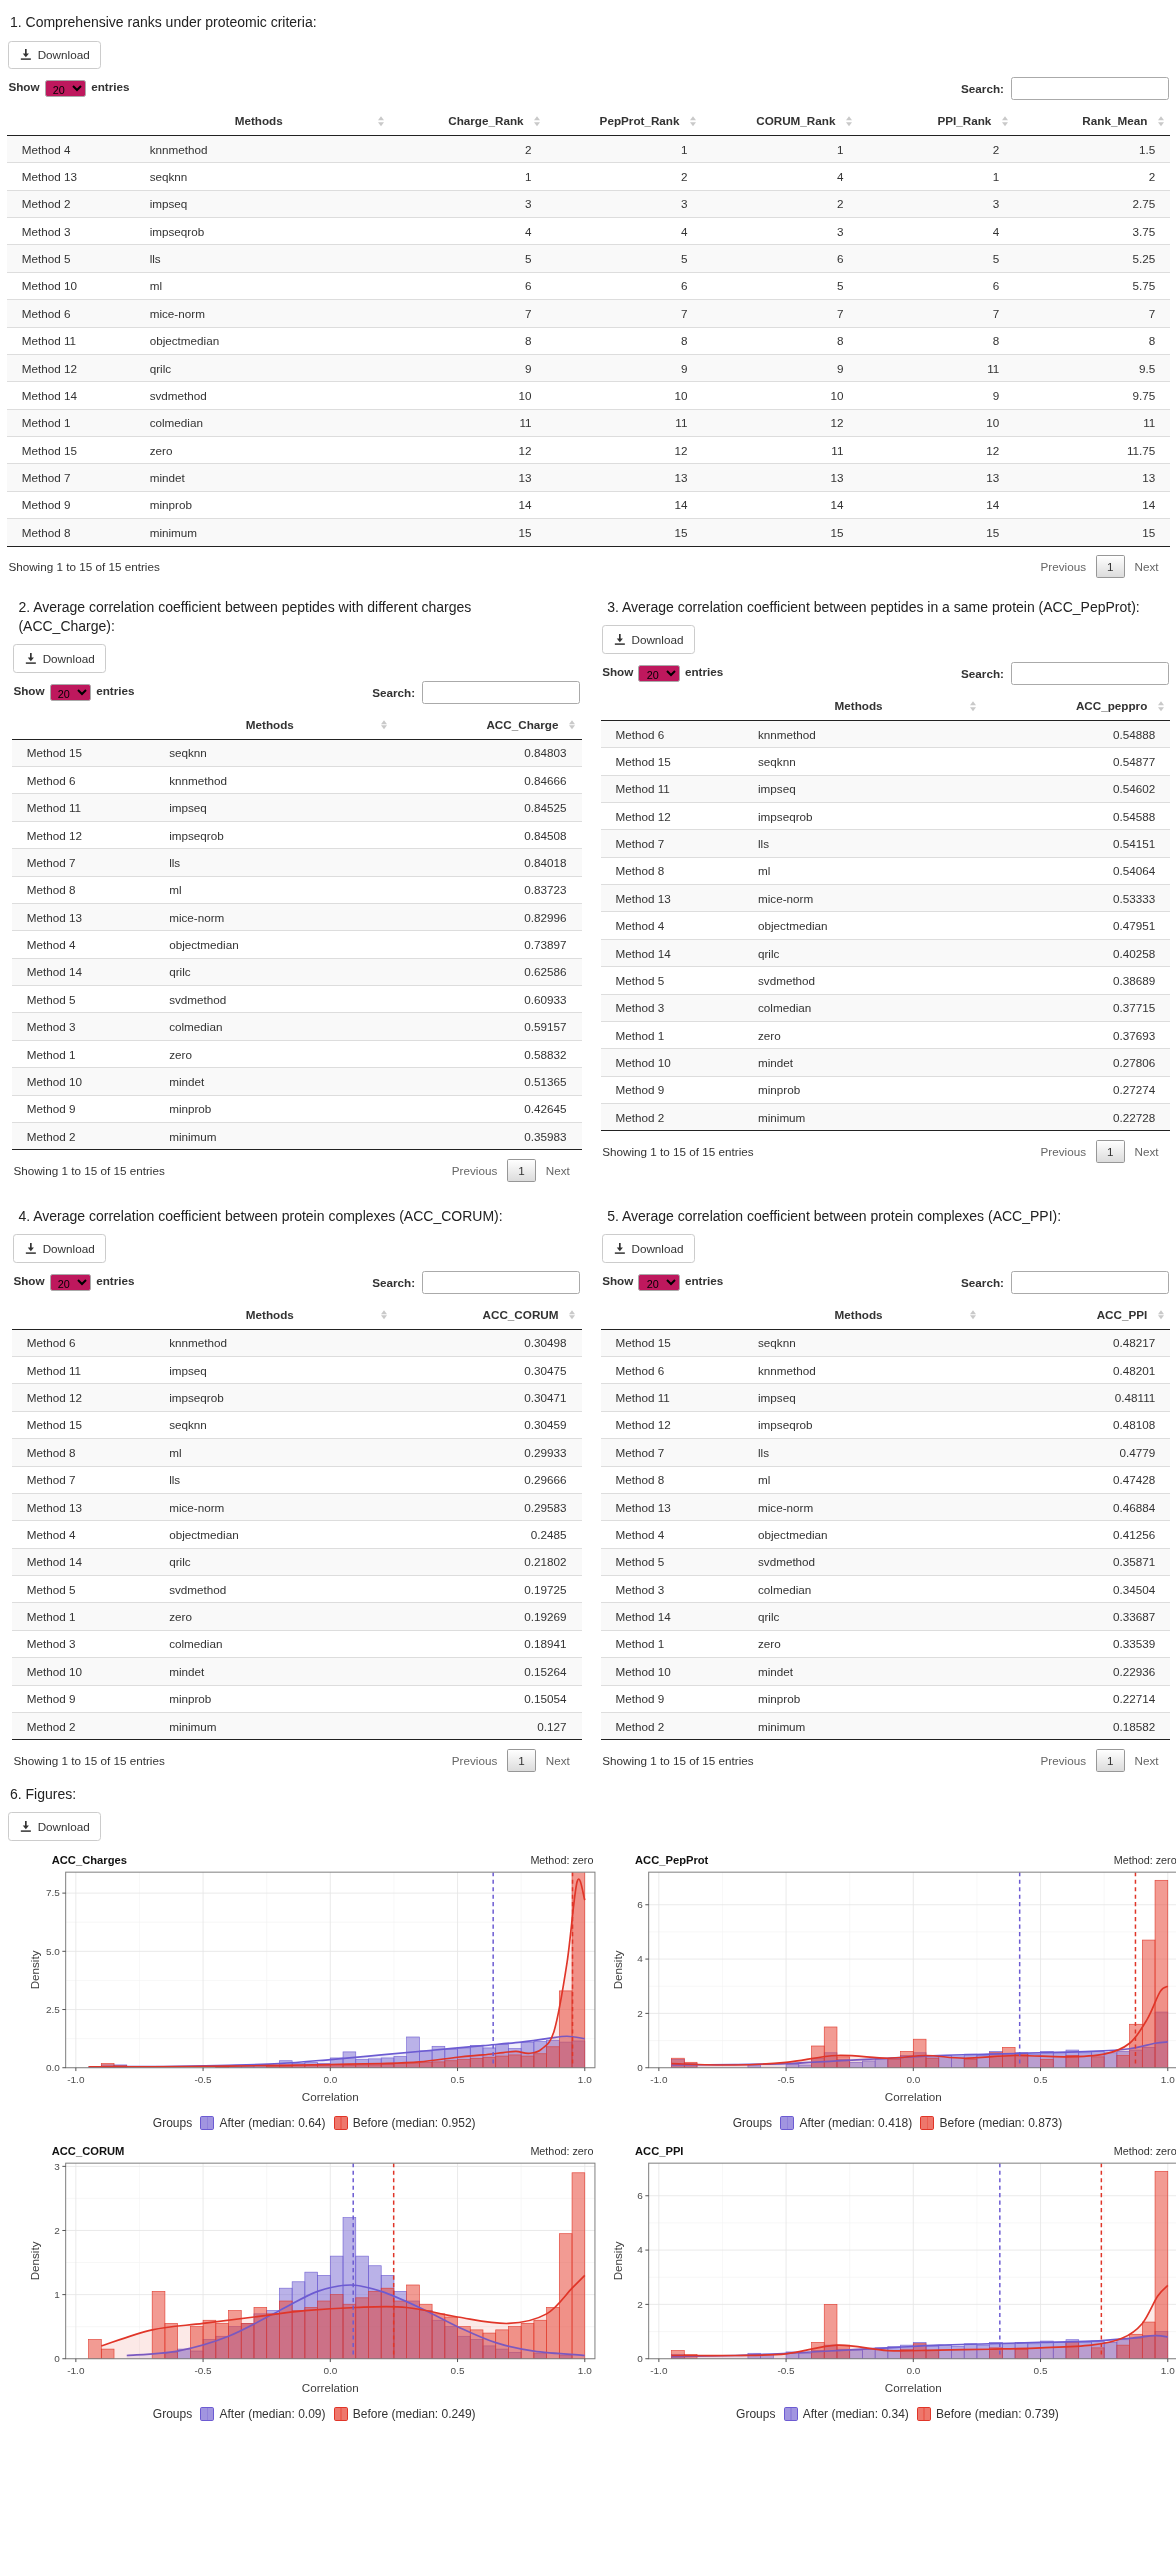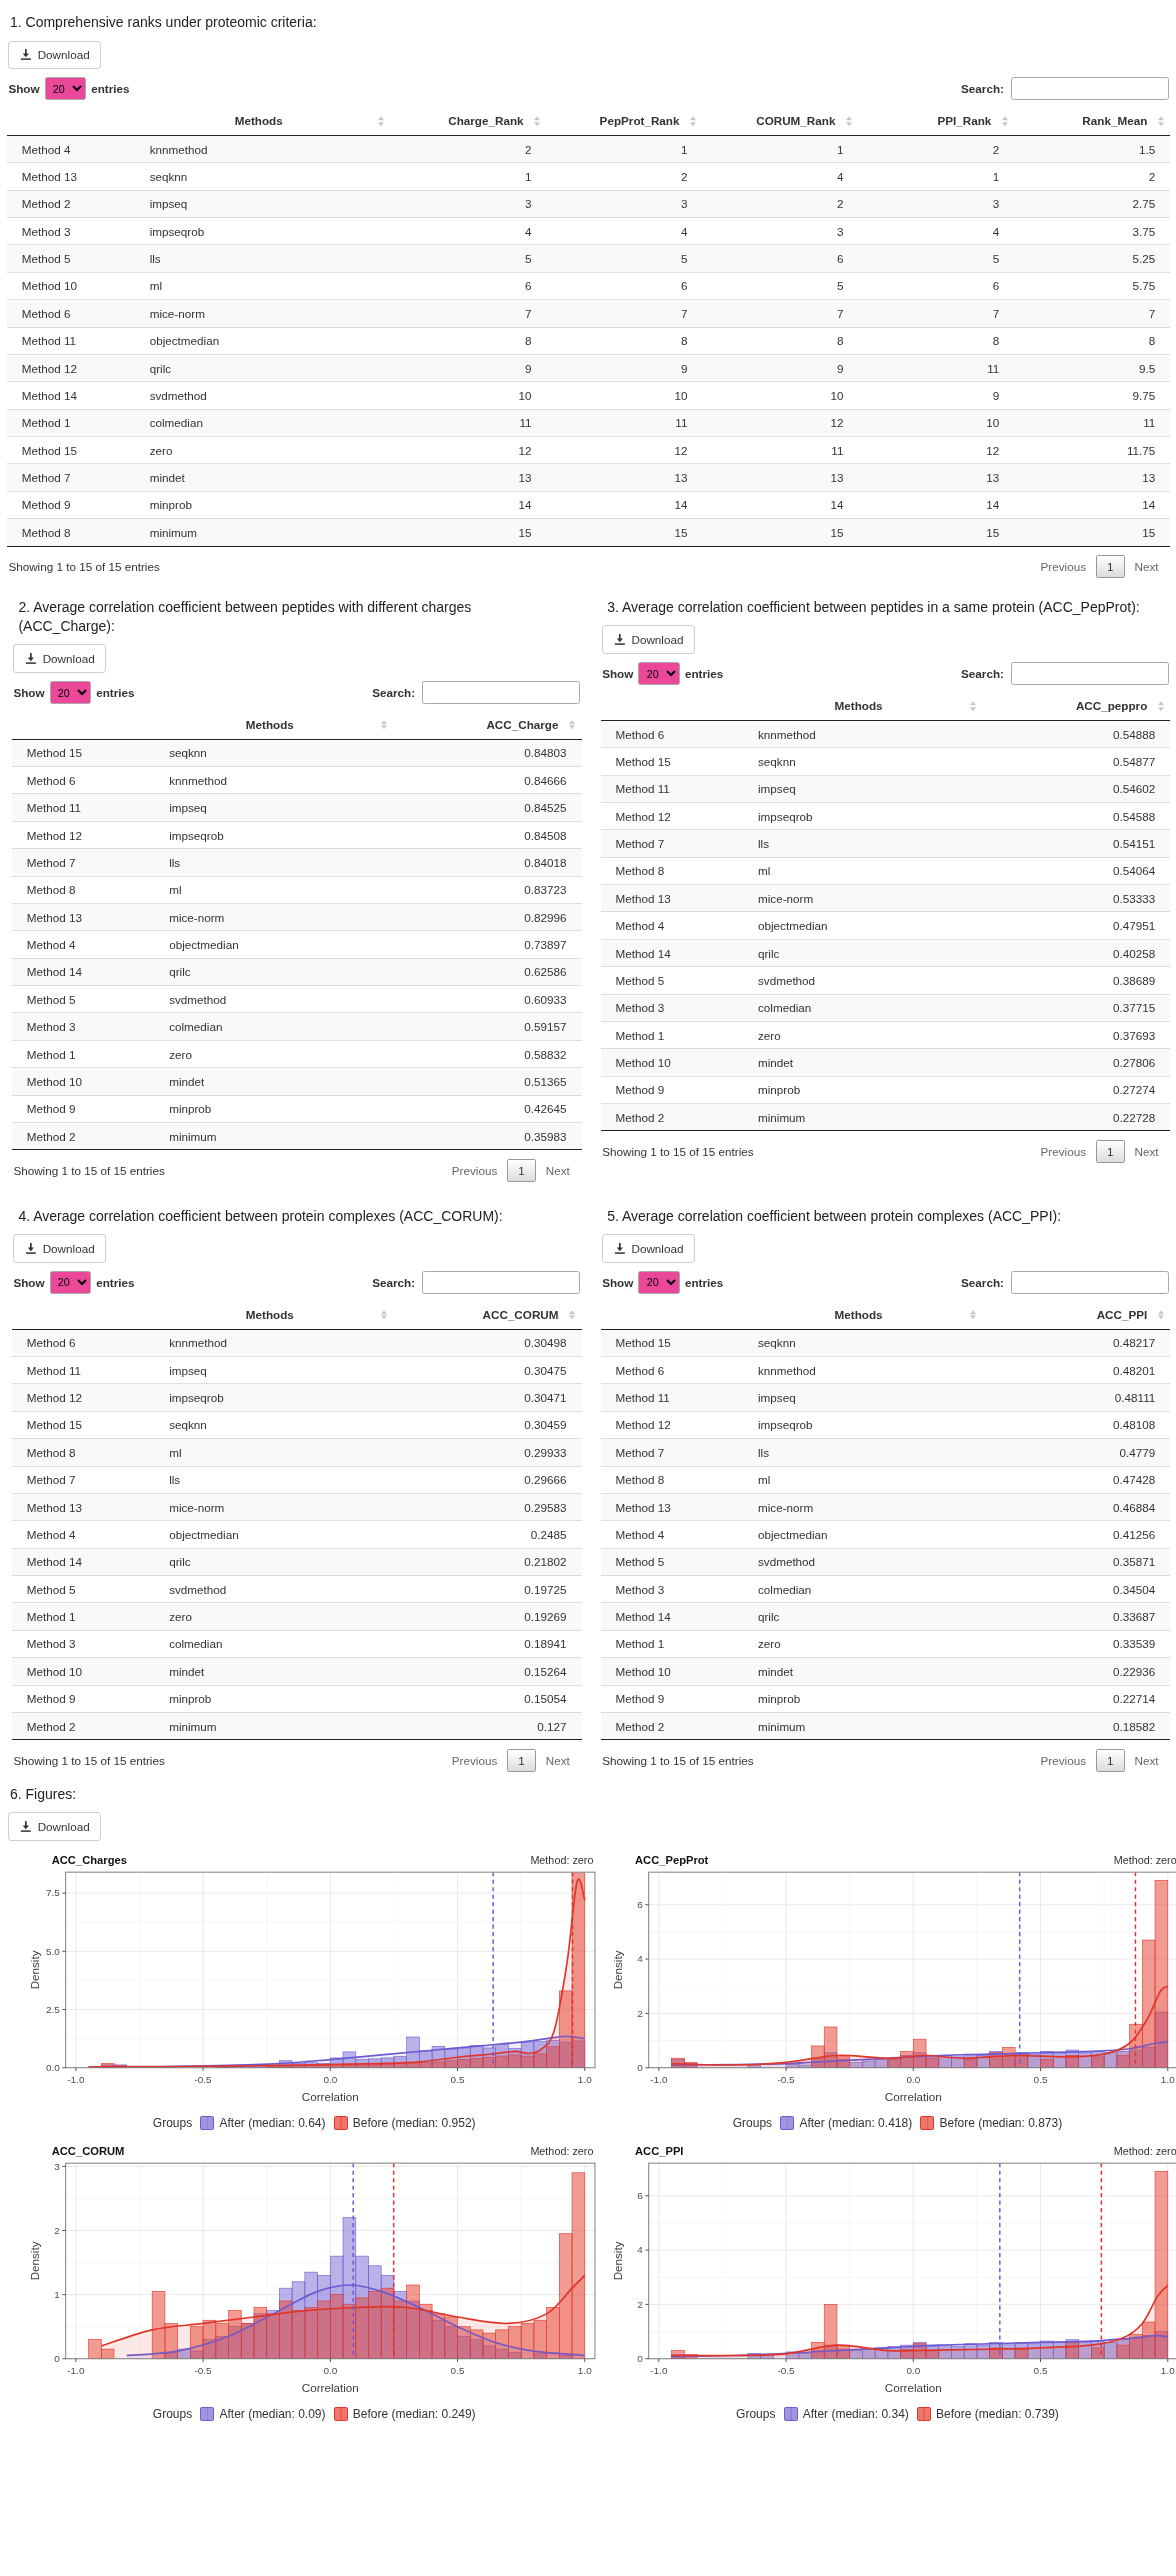--- a/index.html
+++ b/index.html
@@ -8,22 +8,22 @@
   .page { padding:5px 6.7px 16.7px 6.7px; }
 
   .sec-title { font-size:14px; font-weight:400; color:#222; margin:8.3px 0 6.7px 3.3px; line-height:1.35; }
   .half .sec-title { max-width:550px; margin-left:6.7px; }
 
   .dl-btn { display:inline-flex; align-items:center; gap:5.8px; background:#fff; border:0.8px solid #ccc;
             border-radius:3.3px; padding:6.7px 10.8px; font-size:11.7px; color:#333; cursor:pointer; margin:1.7px 0 5px 1.7px; }
   .dl-btn svg { display:block; }
 
   .dt-controls { display:flex; justify-content:space-between; align-items:center; margin:3.3px 1.7px 6.7px 1.7px; }
-  .dt-length { font-weight:700; color:#333; display:flex; align-items:center; gap:5px; }
-  .dt-length select { height:23px; border:0.8px solid #aaa; border-radius:2.5px; background:#ec4899; font-size:10.8px; padding:1.7px 3.3px; }
+  .dt-length { font-weight:700; color:#333; display:flex; gap:5px; }
+  .dt-length select { height:17px; border:0.8px solid #aaa; border-radius:2.5px; background:#be185d; font-size:10.8px; padding:1.7px 3.3px; }
   .dt-search { font-weight:700; display:flex; align-items:center; gap:6.7px; }
   .dt-search input { width:158px; height:23px; border:0.8px solid #aaa; border-radius:2.5px; padding:2.5px 5px; font-size:10.8px; }
 
   table.dt { width:100%; border-collapse:collapse; border-spacing:0; }
   table.dt th { font-weight:700; padding:7.5px 23px 7.5px 15px; position:relative; border-bottom:1.7px solid #222; font-size:11.7px; }
   table.dt td { padding:6.7px 15px; font-size:11.7px; color:#333; }
   table.dt tbody tr { border-top:0.8px solid #ddd; }
   table.dt tbody tr:first-child { border-top:none; }
   table.dt tbody tr:nth-child(odd) { background:#f9f9f9; }
   table.dt { border-bottom:1.7px solid #222; }

